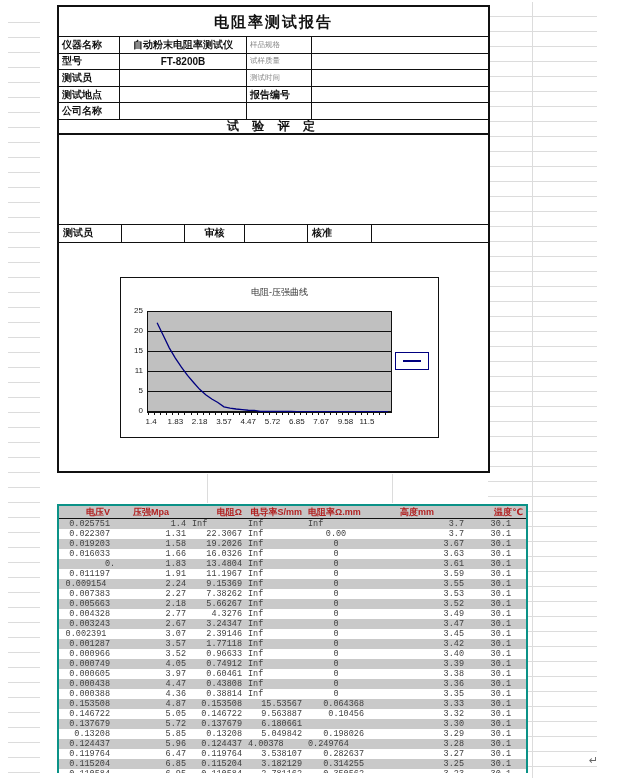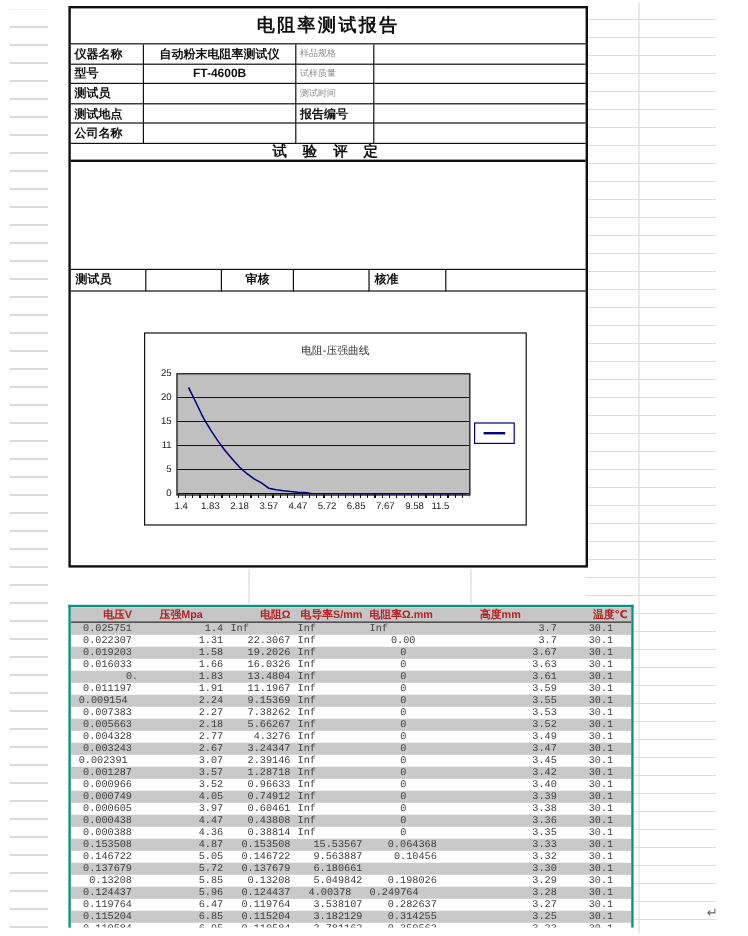--- a/index.html
+++ b/index.html
@@ -82,21 +82,21 @@
 <div class="doc">
   <div class="doc-title">电阻率测试报告</div>
 
   <div class="info-table">
     <div class="cell lbl">仪器名称</div>
     <div class="cell val">自动粉末电阻率测试仪</div>
     <div class="cell lbl2 dim">样品规格</div>
     <div class="cell"></div>
 
     <div class="cell lbl">型号</div>
-    <div class="cell val">FT-4600B</div>
+    <div class="cell val">FT-8200B</div>
     <div class="cell lbl2 dim">试样质量</div>
     <div class="cell"></div>
 
     <div class="cell lbl">测试员</div>
     <div class="cell val"></div>
     <div class="cell lbl2 dim">测试时间</div>
     <div class="cell"></div>
 
     <div class="cell lbl">测试地点</div>
     <div class="cell val"></div>
@@ -269,21 +269,21 @@
         <div style="text-align: right;">3.07</div>
         <div style="text-align: right;">2.39146</div>
         <div style="text-align: left;">Inf</div>
         <div style="text-align: center;">0</div>
         <div style="text-align: right;">3.45</div>
         <div style="text-align: right;">30.1</div>
       </div>
       <div class="trow">
         <div style="text-align: right;">0.001287</div>
         <div style="text-align: right;">3.57</div>
-        <div style="text-align: right;">1.28718</div>
+        <div style="text-align: right;">1.77118</div>
         <div style="text-align: left;">Inf</div>
         <div style="text-align: center;">0</div>
         <div style="text-align: right;">3.42</div>
         <div style="text-align: right;">30.1</div>
       </div>
       <div class="trow">
         <div style="text-align: right;">0.000966</div>
         <div style="text-align: right;">3.52</div>
         <div style="text-align: right;">0.96633</div>
         <div style="text-align: left;">Inf</div>
@@ -360,21 +360,21 @@
         <div style="text-align: right;">0.13208</div>
         <div style="text-align: right;">5.049842</div>
         <div style="text-align: right;">0.198026</div>
         <div style="text-align: right;">3.29</div>
         <div style="text-align: right;">30.1</div>
       </div>
       <div class="trow">
         <div style="text-align: right;">0.124437</div>
         <div style="text-align: right;">5.96</div>
         <div style="text-align: right;">0.124437</div>
-        <div style="text-align: center;">4.00378</div>
+        <div style="text-align: left;">4.00378</div>
         <div style="text-align: left;">0.249764</div>
         <div style="text-align: right;">3.28</div>
         <div style="text-align: right;">30.1</div>
       </div>
       <div class="trow">
         <div style="text-align: right;">0.119764</div>
         <div style="text-align: right;">6.47</div>
         <div style="text-align: right;">0.119764</div>
         <div style="text-align: right;">3.538107</div>
         <div style="text-align: right;">0.282637</div>

